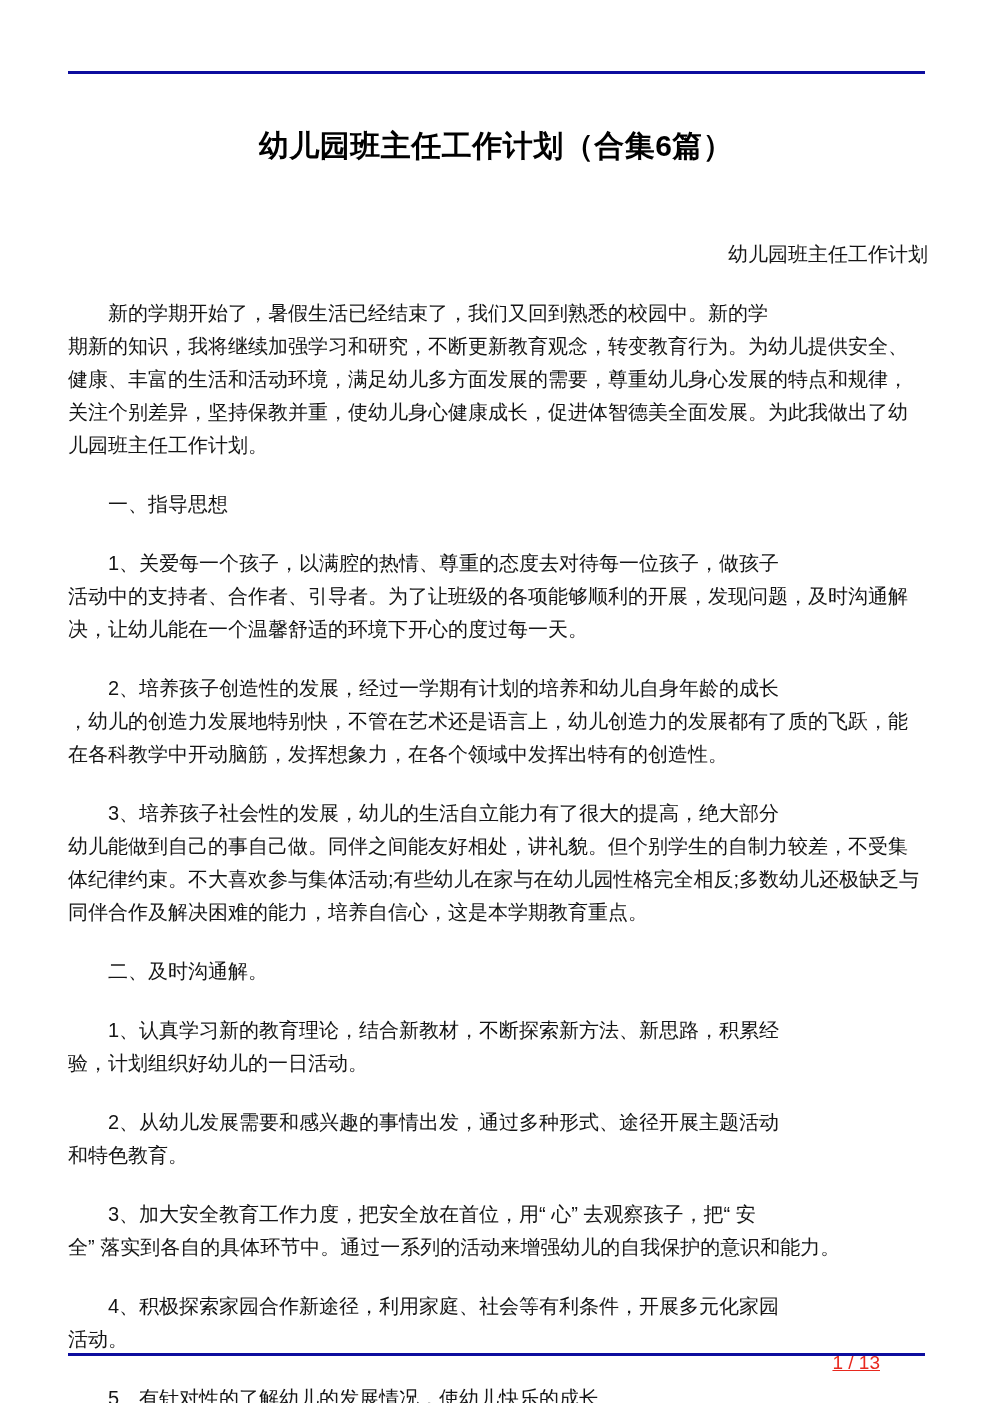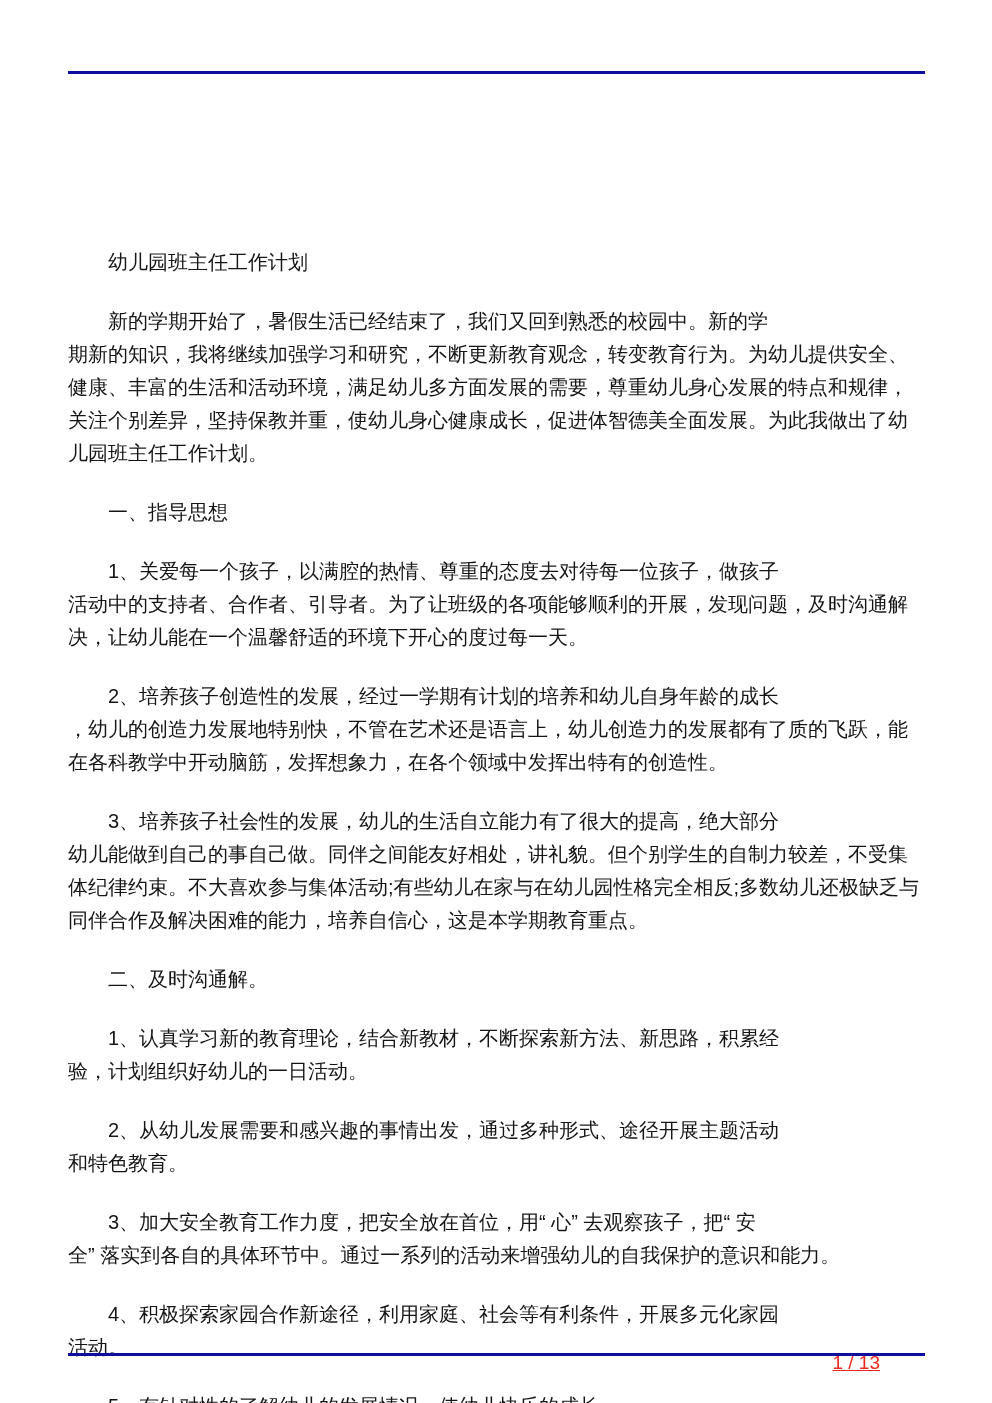--- a/index.html
+++ b/index.html
@@ -57,21 +57,21 @@
     top:238px;
     width:860px;
   }
   .content p{
     font-size:20px;
     line-height:33px;
     margin-top:26px;
     white-space:pre-line;
     color:var(--text-color);
   }
-  .content p:first-child{margin-top:8px;}
+  .content p:first-child{margin-top:0;text-align:right;}
   .footer-rule{
     position:absolute;
     left:68px;
     top:1353px;
     width:857px;
     height:3px;
     background:var(--rule-color);
   }
   .page-number{
     position:absolute;
@@ -83,20 +83,21 @@
     text-decoration:underline;
   }
 </style>
 </head>
 <body>
 
 <div class="page">
 
   <div class="top-rule"></div>
 
+  <h1 class="doc-title">幼儿园班主任工作计划（合集6篇）</h1>
 
 
   <div class="content">
     <p>　　幼儿园班主任工作计划</p>
     <p>　　新的学期开始了，暑假生活已经结束了，我们又回到熟悉的校园中。新的学
 期新的知识，我将继续加强学习和研究，不断更新教育观念，转变教育行为。为幼儿提供安全、
 健康、丰富的生活和活动环境，满足幼儿多方面发展的需要，尊重幼儿身心发展的特点和规律，
 关注个别差异，坚持保教并重，使幼儿身心健康成长，促进体智德美全面发展。为此我做出了幼
 儿园班主任工作计划。</p>
     <p>　　一、指导思想</p>

